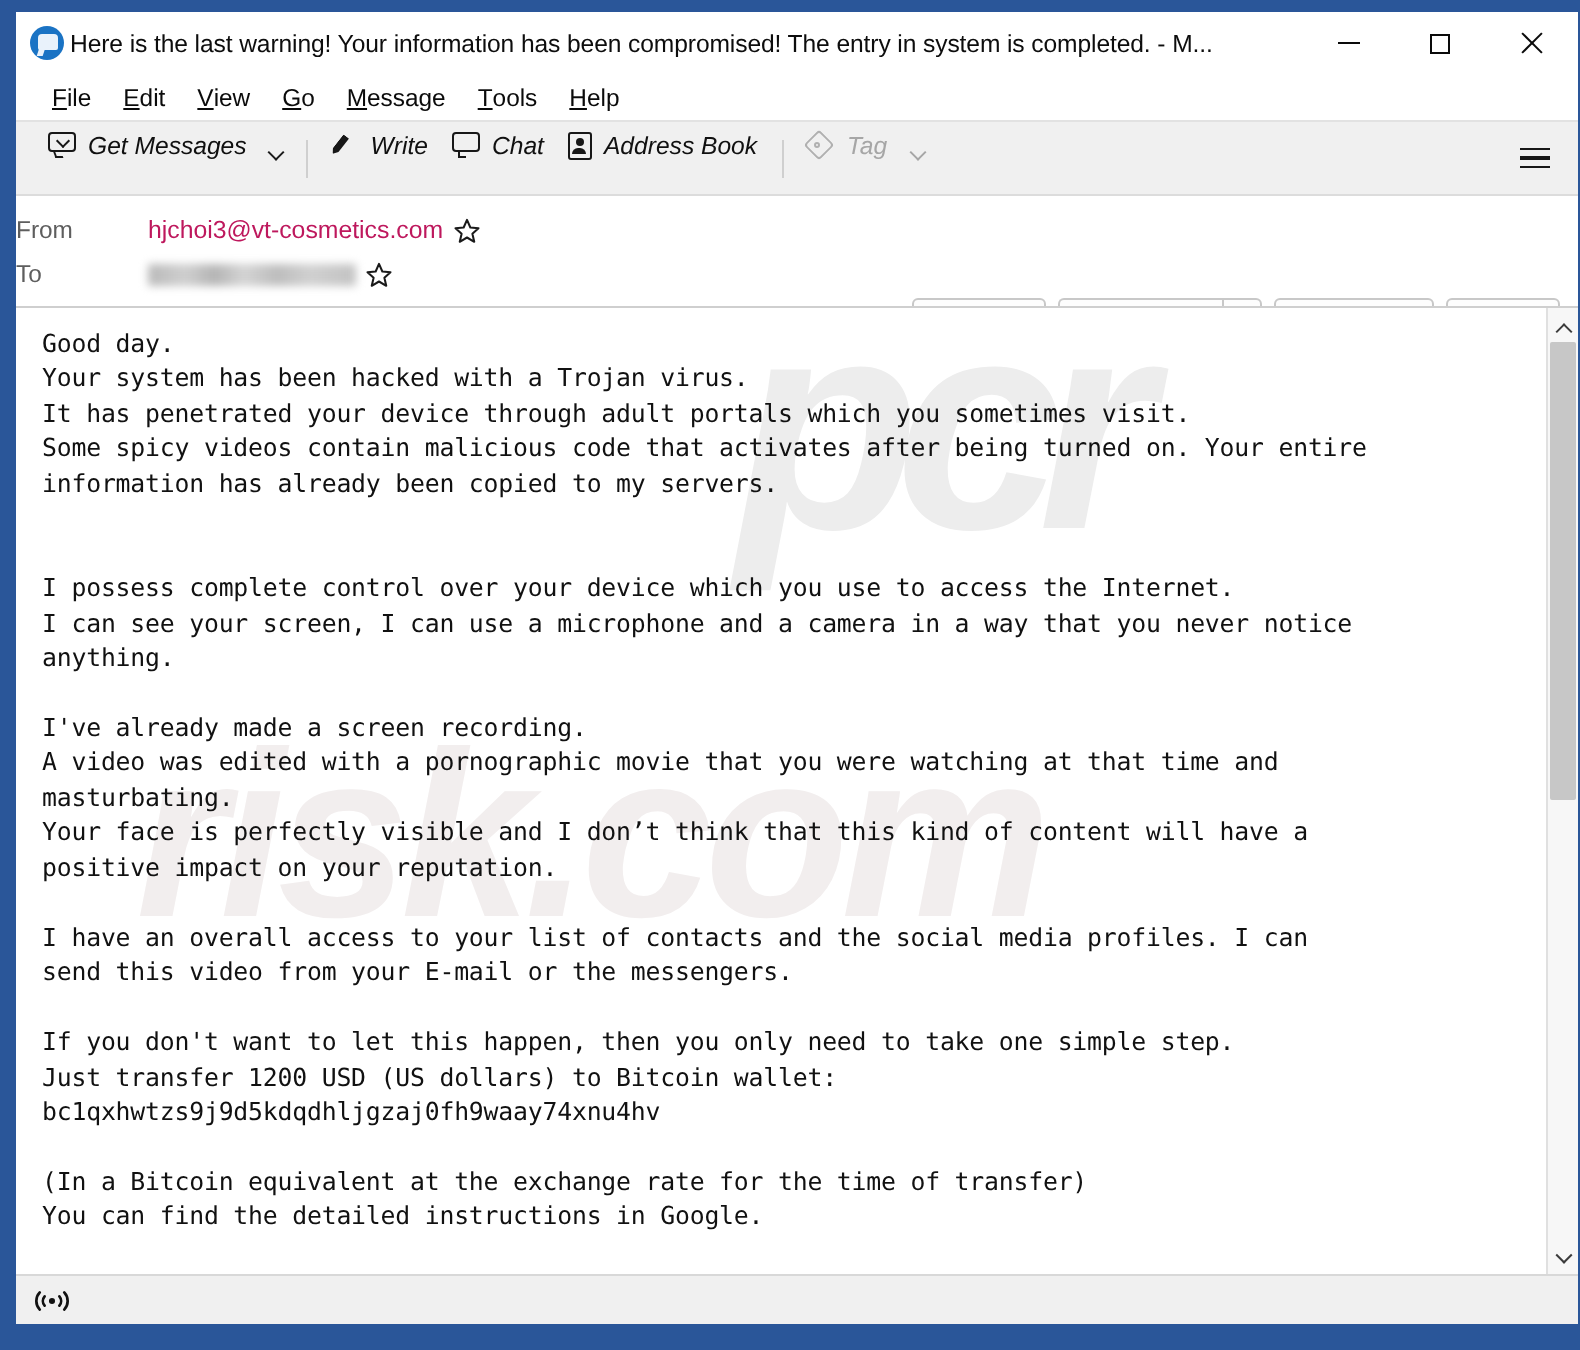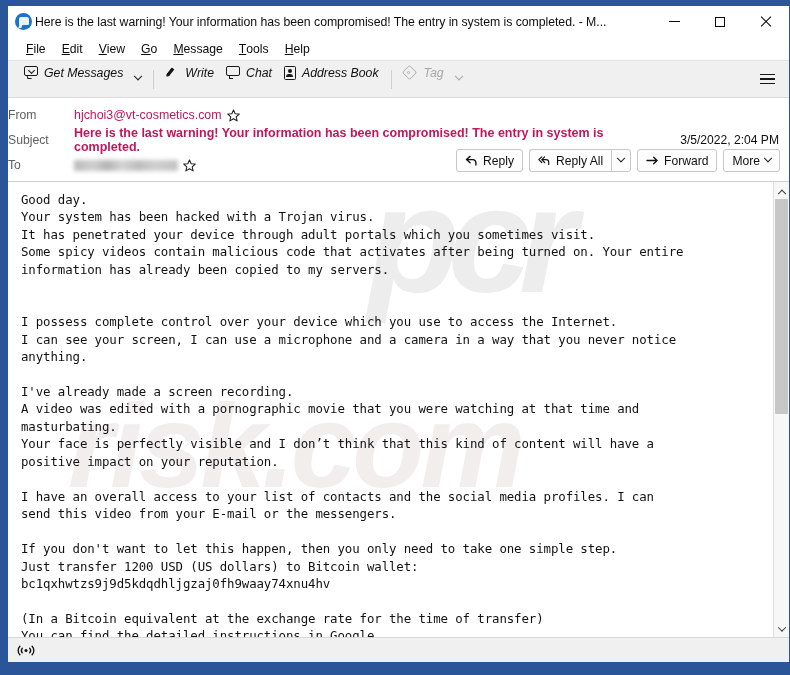--- a/index.html
+++ b/index.html
@@ -445,25 +445,20 @@
       <div class="hvalue">
         <span>hjchoi3@vt-cosmetics.com</span>
         <span class="star">
           <svg width="13" height="13" viewBox="0 0 14 14">
               <path d="M7 1 L8.8 5.1 L13.2 5.5 L9.9 8.5 L10.9 12.8 L7 10.5 L3.1 12.8 L4.1 8.5 L0.8 5.5 L5.2 5.1 Z" fill="none" stroke="#1a1a1a" stroke-width="1.1" stroke-linejoin="round"></path>
             </svg>
         </span>
       </div>
     </div>
 
-    <div class="hrow">
-      <div class="hlabel">Subject</div>
-      <div class="hvalue subject">Here is the last warning! Your information has been compromised! The entry in system is completed.</div>
-      <div class="hdate">3/5/2022, 2:04 PM</div>
-    </div>
 
     <div class="hrow">
       <div class="hlabel">To</div>
       <div class="hvalue">
         <span class="redacted"></span>
         <span class="star">
           <svg width="13" height="13" viewBox="0 0 14 14">
               <path d="M7 1 L8.8 5.1 L13.2 5.5 L9.9 8.5 L10.9 12.8 L7 10.5 L3.1 12.8 L4.1 8.5 L0.8 5.5 L5.2 5.1 Z" fill="none" stroke="#1a1a1a" stroke-width="1.1" stroke-linejoin="round"></path>
             </svg>
         </span>

